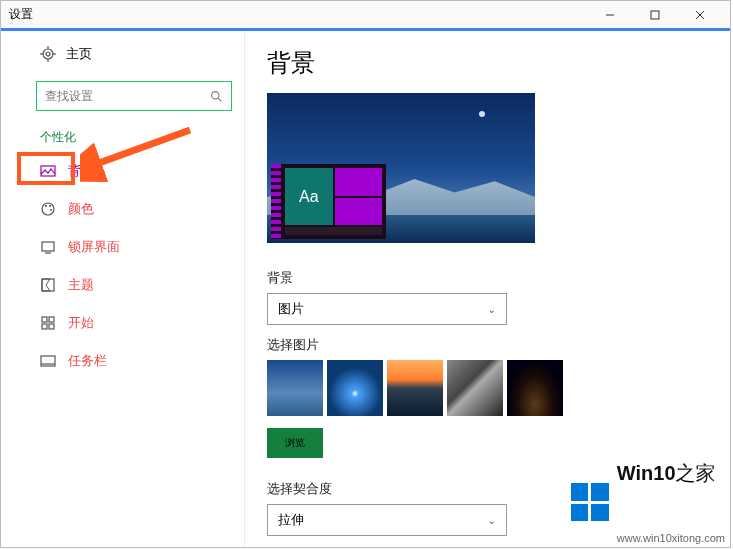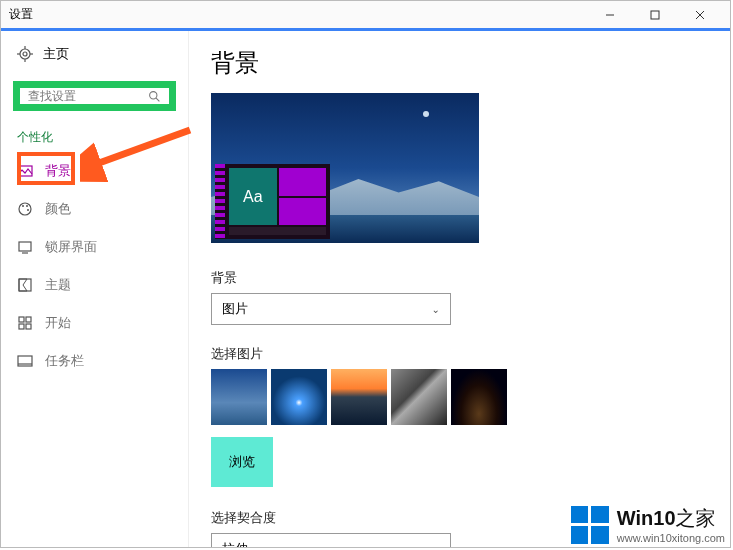--- a/index.html
+++ b/index.html
@@ -8,64 +8,64 @@
 .window { width: 731px; height: 548px; border: 1px solid #bbb; background: #fff; display: flex; flex-direction: column; }
 
 .titlebar { height: 30px; display: flex; align-items: center; padding: 0 8px; border-bottom: 3px solid #3b82f6; background: #fafafa; }
 .titlebar .title { font-size: 12px; flex: 1; }
 .titlebar .winbtns { display: flex; gap: 0; }
 .titlebar .winbtn { width: 45px; height: 28px; display: flex; align-items: center; justify-content: center; font-size: 14px; color: #333; }
 .titlebar .winbtn svg { width: 10px; height: 10px; }
 
 .body { flex: 1; display: flex; overflow: hidden; }
 
-.sidebar { width: 188px; background: #fff; border-right: 1px solid #eee; padding-top: 4px; }
+.sidebar { width: 221px; background: #fff; border-right: 1px solid #eee; padding-top: 4px; margin-left: 23px; }
 .sidebar .home { display: flex; align-items: center; gap: 10px; padding: 10px 16px; font-size: 13px; }
 .sidebar .home .gear { width: 16px; height: 16px; }
-.sidebar .search { margin: 8px 12px 14px 12px; border: 7px solid #22c55e; height: 30px; display: flex; align-items: center; padding: 0 8px; font-size: 12px; color: #777; justify-content: space-between; }
+.sidebar .search { margin: 8px 12px 14px 12px; border: 1px solid #22c55e; height: 30px; display: flex; align-items: center; padding: 0 8px; font-size: 12px; color: #777; justify-content: space-between; }
 .sidebar .section-label { font-size: 12px; color: #15803d; padding: 4px 16px 6px; }
-.sidebar .item { display: flex; align-items: center; gap: 12px; padding: 10px 16px; font-size: 13px; color: #737373; }
+.sidebar .item { display: flex; align-items: center; gap: 12px; padding: 10px 16px; font-size: 13px; color: #ef4444; }
 .sidebar .item.active { color: #a000a0; }
 .sidebar .item .ico { width: 16px; height: 16px; display: flex; align-items: center; justify-content: center; }
 
 .content { flex: 1; padding: 16px 22px 10px 22px; overflow-y: auto; }
 .content h1 { font-size: 24px; font-weight: 400; margin-bottom: 14px; }
 .preview { width: 268px; height: 150px; background: linear-gradient(#0a2a60 0%, #1a4a90 50%, #3a6aa8 70%, #5a87b8 100%); position: relative; margin-bottom: 26px; }
 .preview .sky { position:absolute; top:18px; right:50px; width:6px; height:6px; border-radius:50%; background:#cde;}
 .preview .mountains { position: absolute; bottom: 28px; left: 0; right: 0; height: 45px; background: linear-gradient(#a8bed0, #7a9ab8); clip-path: polygon(0 60%, 20% 30%, 40% 55%, 55% 20%, 70% 50%, 85% 25%, 100% 60%, 100% 100%, 0 100%);}
 .preview .water { position:absolute; bottom:0; left:0; right:0; height:28px; background: linear-gradient(#2a5a88,#0a2a55);}
 .preview .start { position: absolute; bottom: 4px; left: 4px; width: 115px; height: 75px; background: #1a0a1a; display: flex; }
 .preview .start .edge { width: 10px; background: repeating-linear-gradient(#a000d0 0 4px, #1a0a1a 4px 7px); }
 .preview .start .tiles { flex: 1; display: grid; grid-template-columns: 1fr 1fr; grid-template-rows: 1fr 1fr 8px; gap: 2px; padding: 4px; }
 .preview .tile1 { background: #0f766e; grid-column: 1; grid-row: 1 / span 2; display:flex; align-items:center; justify-content:center; color:#fff; font-size:16px;}
 .preview .tile2 { background: #a000d0; }
 .preview .tile3 { background: #a000d0; }
 .preview .taskbar { grid-column: 1 / span 2; background:#2a1a2a;}
 
 .field-label { font-size: 13px; margin-bottom: 6px; color: #222; }
-.select { border: 1px solid #999; height: 32px; width: 240px; display: flex; align-items: center; justify-content: space-between; padding: 0 10px; font-size: 13px; margin-bottom: 20px; background: #fff; }
+.select { border: 1px solid #999; height: 32px; width: 240px; display: flex; align-items: center; justify-content: space-between; padding: 0 10px; font-size: 13px; margin-bottom: 11px; background: #fff; }
 .select .chev { font-size: 10px; color: #555; }
 
 .thumbs { display: flex; gap: 4px; margin-bottom: 12px; }
 .thumb { width: 56px; height: 56px; background: #333; }
 .t1 { background: linear-gradient(#1a4a90 0%, #5a87b8 60%, #2a5a88 100%); }
 .t2 { background: radial-gradient(circle at 50% 60%, #fff 0%, #4aa0ff 8%, #0a3a70 60%); }
 .t3 { background: linear-gradient(#ffb060 0%, #ff8030 35%, #304050 50%, #0a1a30 100%); }
 .t4 { background: linear-gradient(135deg,#888 0%, #444 40%, #aaa 50%, #222 100%); }
 .t5 { background: radial-gradient(ellipse at 50% 80%, #5a3a1a 0%, #1a0a05 45%, #000010 70%); }
 
-.browse { display: inline-block; background: #5eead4; border: none; padding: 16px 18px; font-size: 13px; margin-bottom: 22px; }
+.browse { display: inline-block; background: #15803d; border: none; padding: 8px 18px; font-size: 10px; margin-bottom: 22px; }
 
 .annot-box { position: absolute; left: 17px; top: 152px; width: 58px; height: 33px; border: 4px solid #ff5a1f; pointer-events: none; z-index: 50; }
 .annot-arrow { position: absolute; left: 80px; top: 122px; pointer-events: none; z-index: 50; }
 
 .watermark { position: absolute; right: 8px; bottom: 6px; display: flex; align-items: center; gap: 8px; z-index: 60; }
 .watermark .logo { width: 38px; height: 38px; display: grid; grid-template-columns: 1fr 1fr; grid-template-rows: 1fr 1fr; gap: 3px; }
 .watermark .logo div { background: #0078d7; }
-.watermark .txt { display: flex; flex-direction: column; }
+.watermark .txt { display: flex; flex-direction: column; gap: 45px; }
 .watermark .txt .l1 { font-size: 20px; font-weight: 600; color: #111; }
 .watermark .txt .l1 span.zhi { font-weight: 400; }
 .watermark .txt .l2 { font-size: 11px; color: #666; }
 </style>
 </head>
 <body>
 
 <div class="window">
   <div class="titlebar">
     <span class="title">设置</span>

